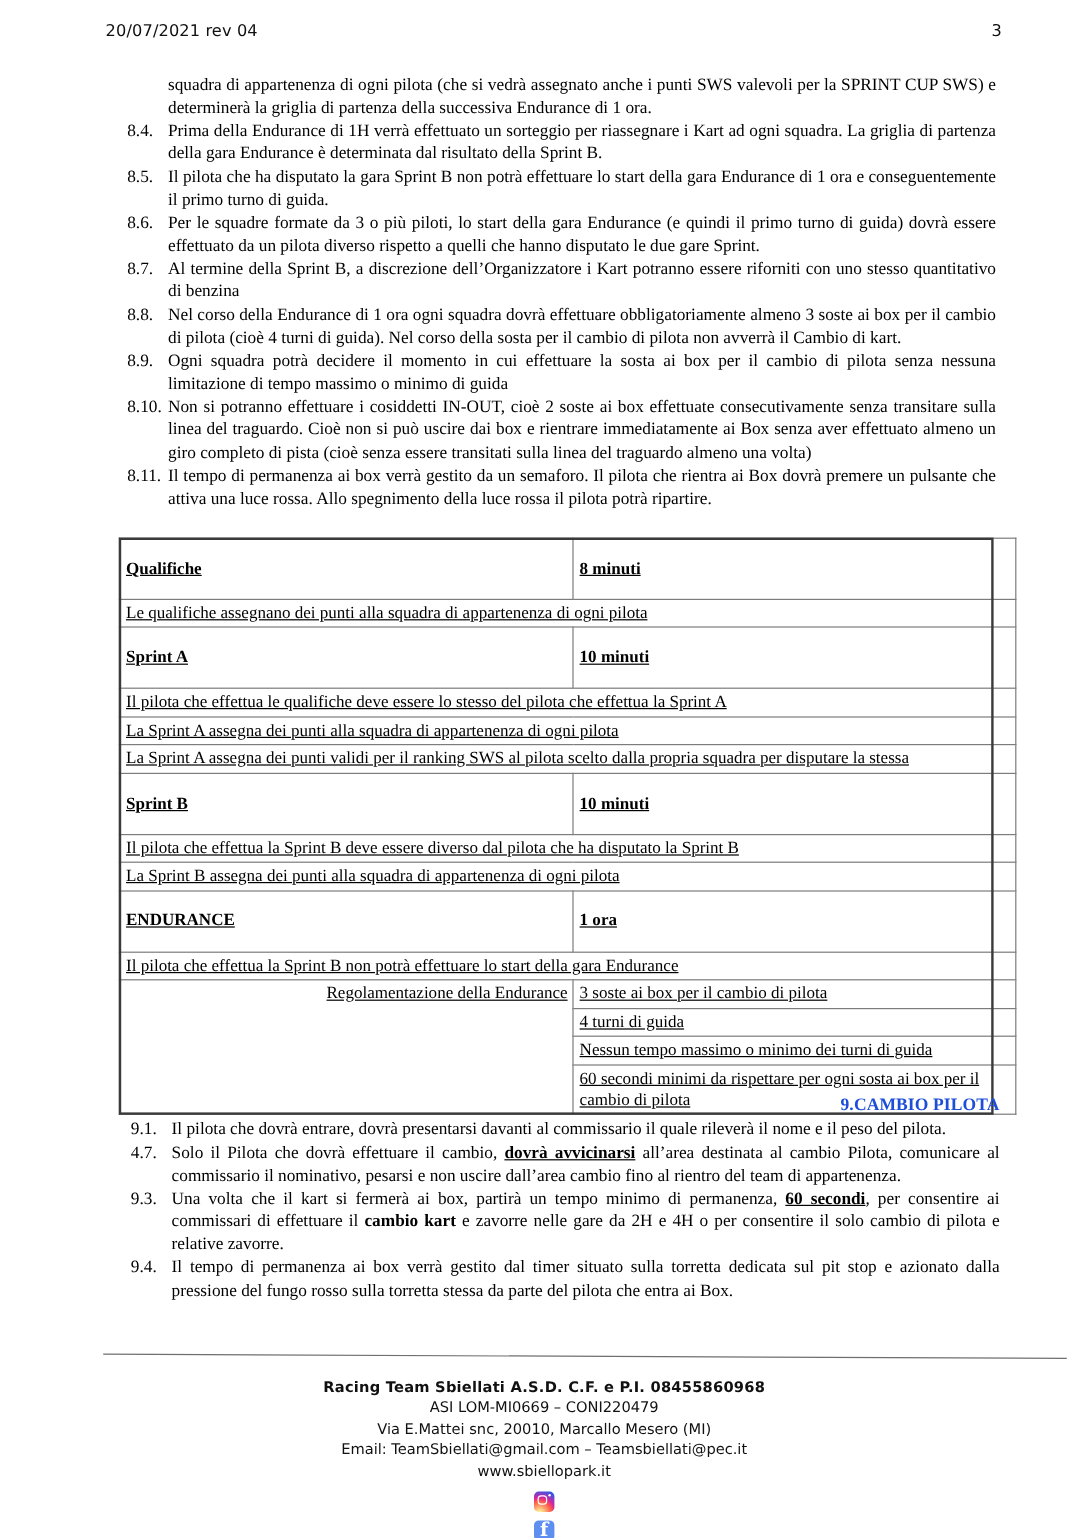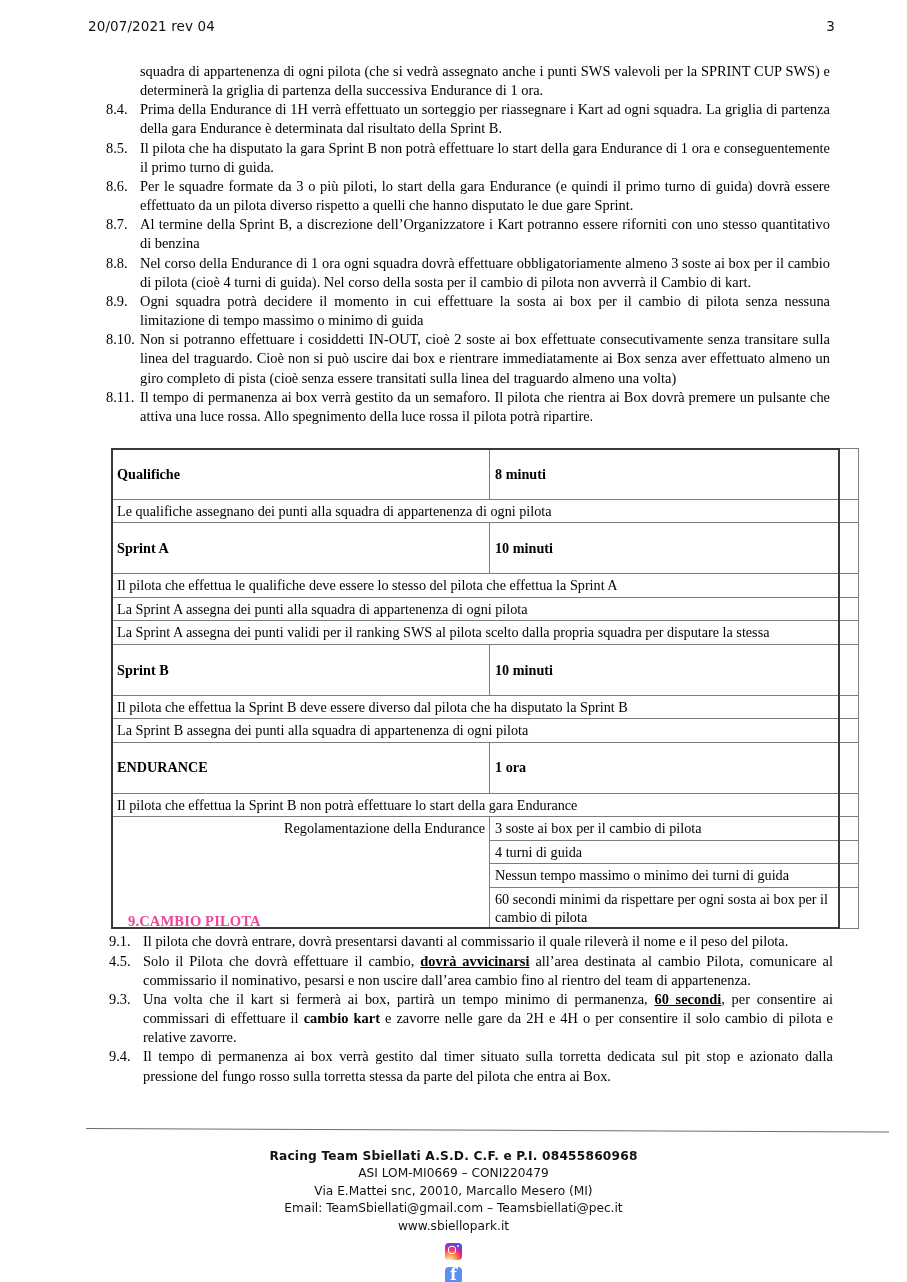--- a/index.html
+++ b/index.html
@@ -83,23 +83,24 @@
     text-justify: inter-word;
   }
   
   ul.numlist > li .txt {
     padding-left: 0;
   }
 
   
   .tbl-wrap {
     position: absolute;
-    left: 111px;
+    left: 99px;
     top: 448px;
     width: 729px;
+    text-decoration: underline;
   }
   table.sched {
     border-collapse: collapse;
     width: 729px;
     table-layout: fixed;
     font-size: 14.2px;
     line-height: 1.3;
   }
   table.sched td {
     border: 1px solid #7c7c7c;
@@ -137,23 +138,24 @@
     position: absolute;
     left: 109px;
     top: 912px;
     width: 724px;
     font-size: 14.4px;
     line-height: 1.33;
   }
   .sec9-title {
     margin: 0 0 1px 19px;
     font-weight: bold;
-    color: #ec4899;
+    color: #1d4ed8;
     font-size: 14.6px;
     letter-spacing: 0.1px;
+    text-align: right;
   }
   .u { text-decoration: underline; font-weight: bold; }
   .b { font-weight: bold; }
 
   
   .foot-rule {
     position: absolute;
     left: 86px;
     top: 1128px;
     width: 803px;
@@ -334,21 +336,21 @@
   <div class="sec9">
     <div class="sec9-title">
       <span>9.</span><span>CAMBIO PILOTA</span>
     </div>
     <ul class="numlist" id="list-9">
         <li>
           <span class="num">9.1.</span>
           <span class="txt"><span>Il pilota che dovrà entrare, dovrà presentarsi davanti al commissario il quale rileverà il nome e il peso del pilota.</span></span>
         </li>
         <li>
-          <span class="num">4.5.</span>
+          <span class="num">4.7.</span>
           <span class="txt"><span>Solo il Pilota che dovrà effettuare il cambio, </span><span class="u">dovrà avvicinarsi</span><span> all’area destinata al cambio Pilota, comunicare al commissario il nominativo, pesarsi e non uscire dall’area cambio fino al rientro del team di appartenenza.</span></span>
         </li>
         <li>
           <span class="num">9.3.</span>
           <span class="txt"><span>Una volta che il kart si fermerà ai box, partirà un tempo minimo di permanenza, </span><span class="u">60 secondi</span><span>, per consentire ai commissari di effettuare il </span><span class="b">cambio kart</span><span> e zavorre nelle gare da 2H e 4H o per consentire il solo cambio di pilota e relative zavorre.</span></span>
         </li>
         <li>
           <span class="num">9.4.</span>
           <span class="txt"><span>Il tempo di permanenza ai box verrà gestito dal timer situato sulla torretta dedicata sul pit stop e azionato dalla pressione del fungo rosso sulla torretta stessa da parte del pilota che entra ai Box.</span></span>
         </li>

